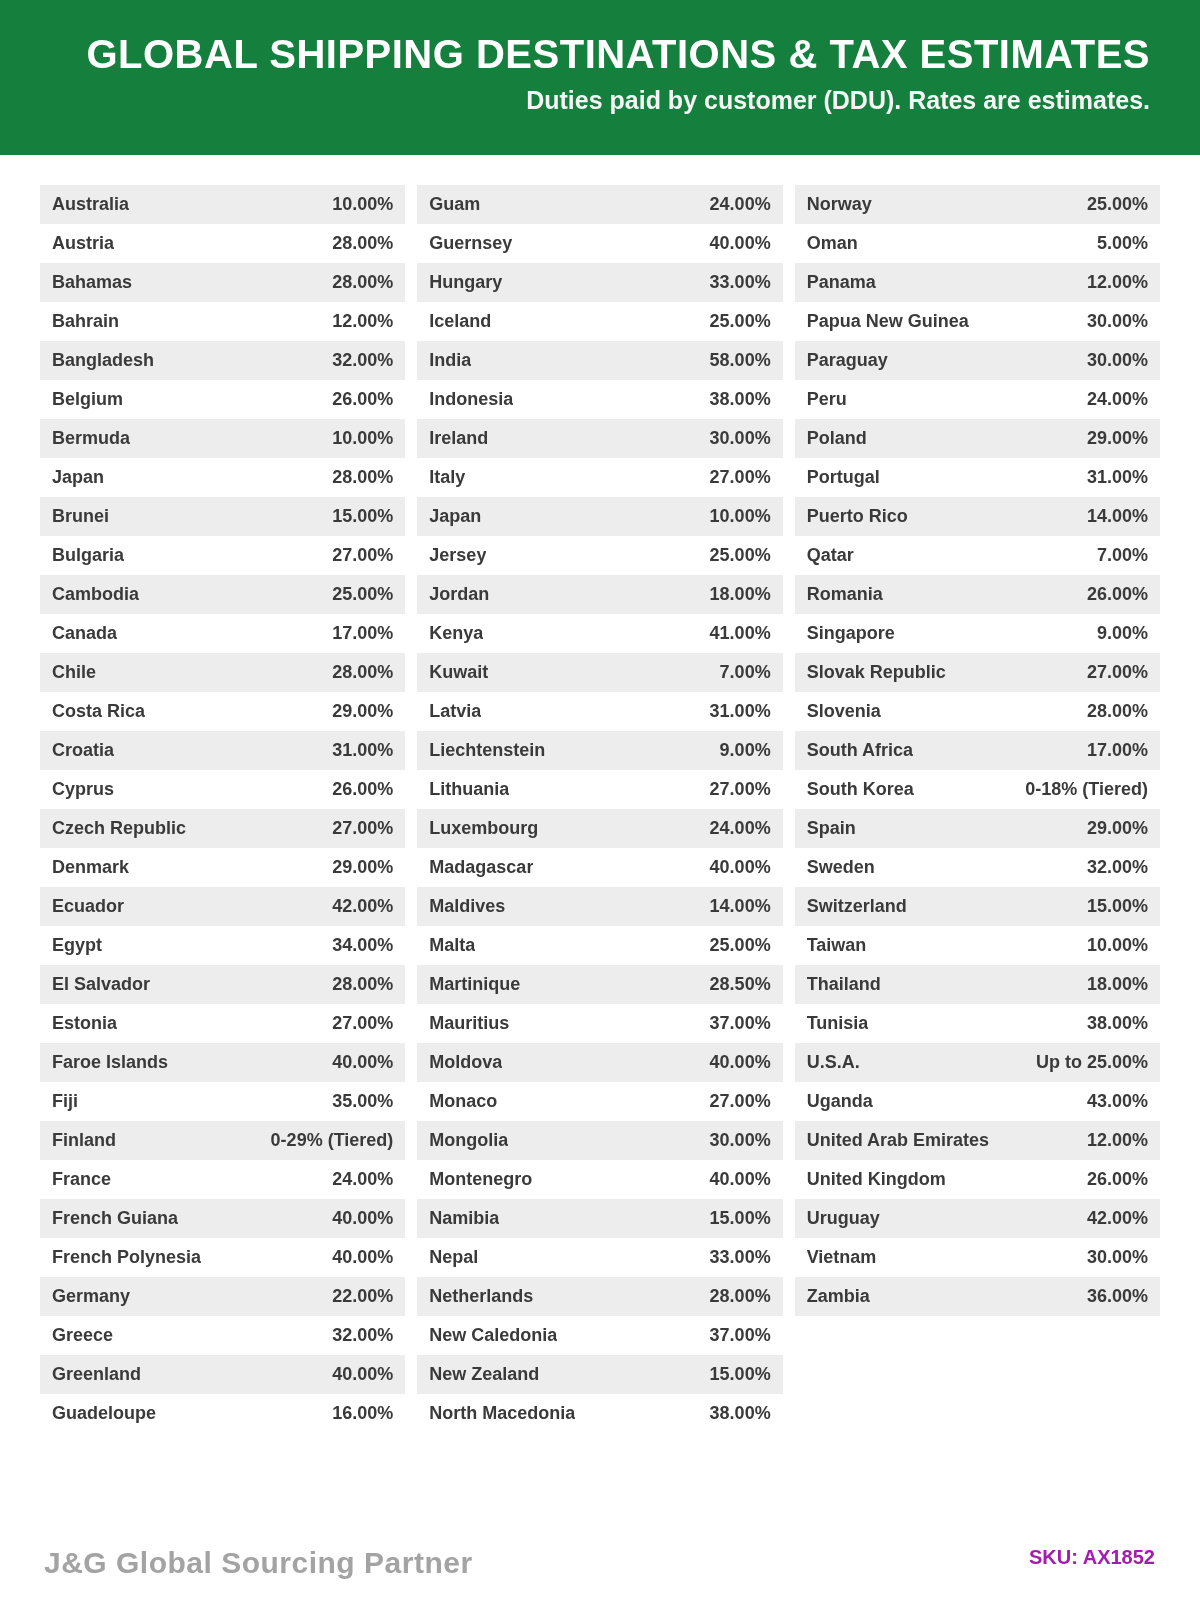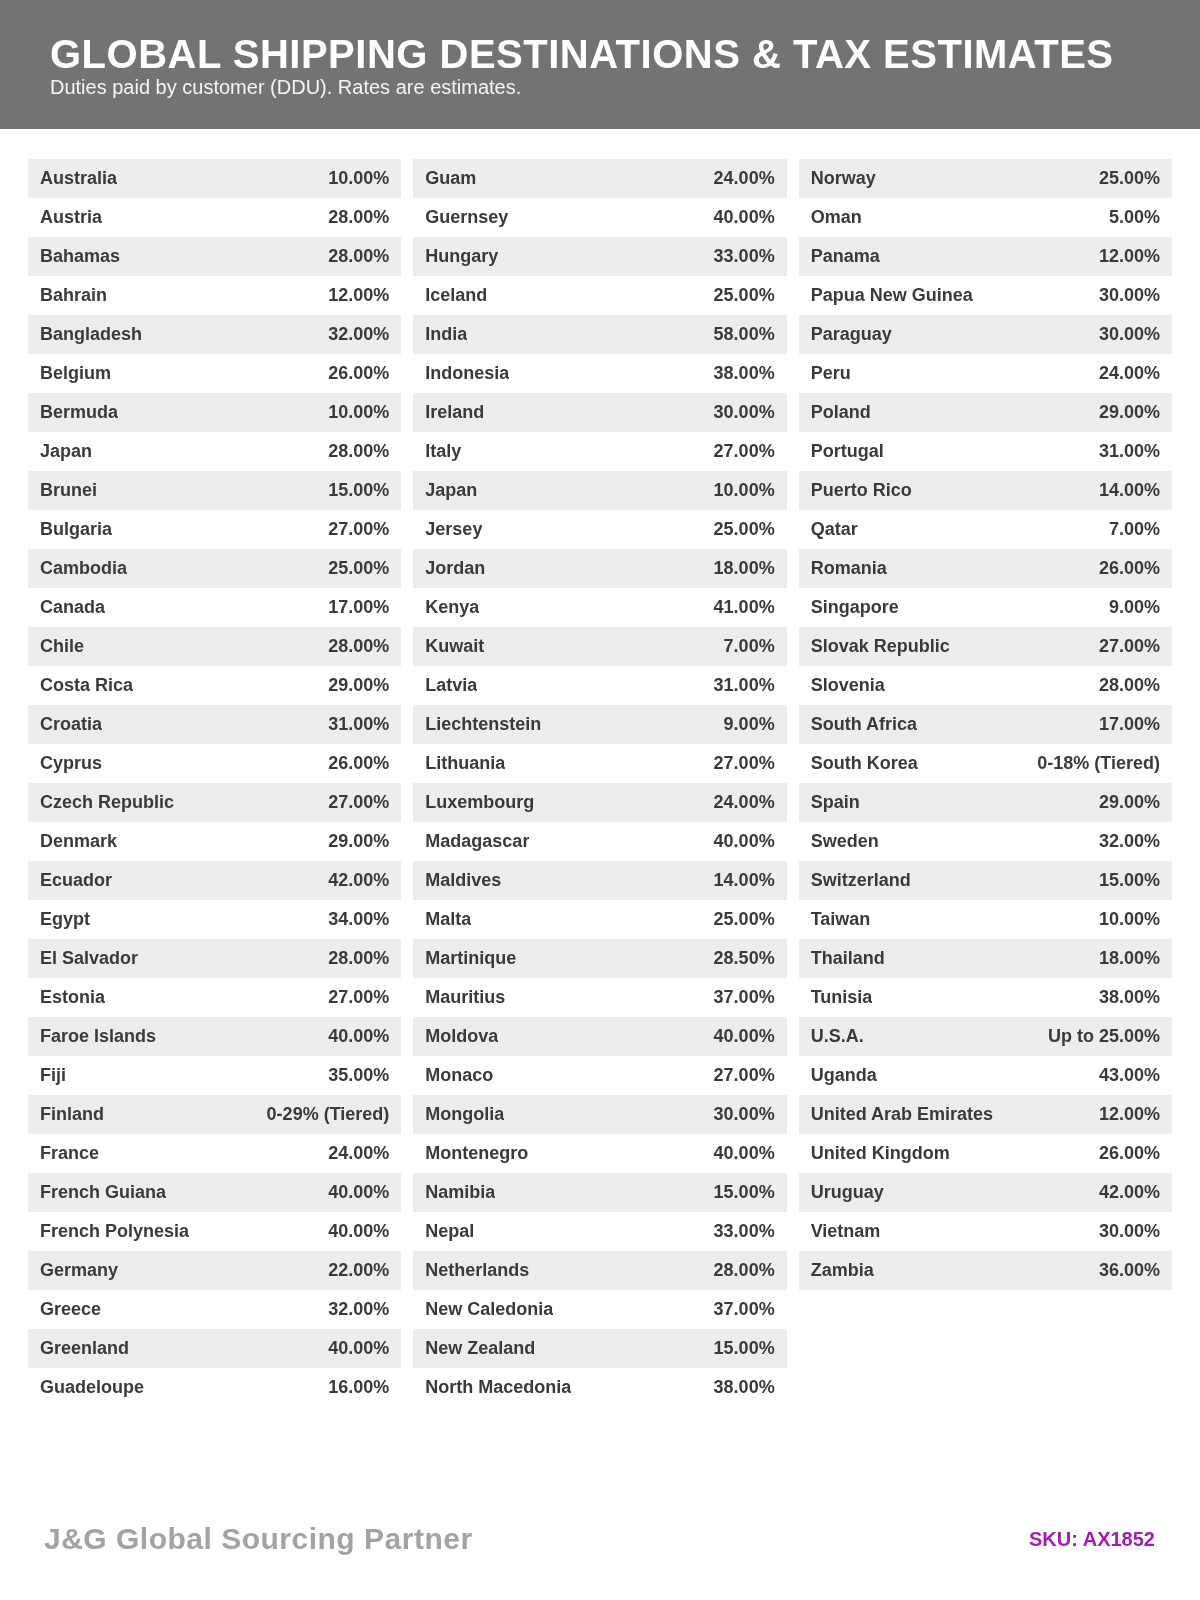--- a/index.html
+++ b/index.html
@@ -10,39 +10,41 @@
     width: 1200px;
     height: 1600px;
     background: #ffffff;
     font-family: "Liberation Sans", sans-serif;
     display: flex;
     flex-direction: column;
     box-sizing: border-box;
     overflow: hidden;
   }
   .header {
-    background: #737373;
+    background: #15803d;
     color: #ffffff;
-    padding: 32px 50px 30px 50px;
+    padding: 32px 50px 40px 50px;
+    text-align: right;
   }
   .title {
     font-size: 40px;
     font-weight: bold;
     letter-spacing: 0.5px;
     line-height: 1.1;
   }
   .subtitle {
-    font-size: 20px;
-    font-weight: normal;
+    font-size: 25px;
+    font-weight: bold;
     color: #f5f5f5;
+    margin-top: 10px;
   }
   .columns {
     display: flex;
     gap: 12px;
-    padding: 0 28px;
+    padding: 0 40px;
     margin-top: 30px;
   }
   .col {
     flex: 1;
     min-width: 0;
   }
   .row {
     display: flex;
     justify-content: space-between;
     align-items: center;
@@ -62,22 +64,22 @@
     text-overflow: ellipsis;
     margin-right: 8px;
   }
   .row .rate {
     flex-shrink: 0;
   }
   .footer {
     margin-top: auto;
     display: flex;
     justify-content: space-between;
-    align-items: center;
-    padding: 0 45px 44px 44px;
+    align-items: flex-start;
+    padding: 0 45px 20px 44px;
   }
   .brand {
     font-size: 30px;
     font-weight: bold;
     color: #a3a3a3;
     letter-spacing: 0.5px;
   }
   .sku {
     font-size: 20px;
     font-weight: bold;

